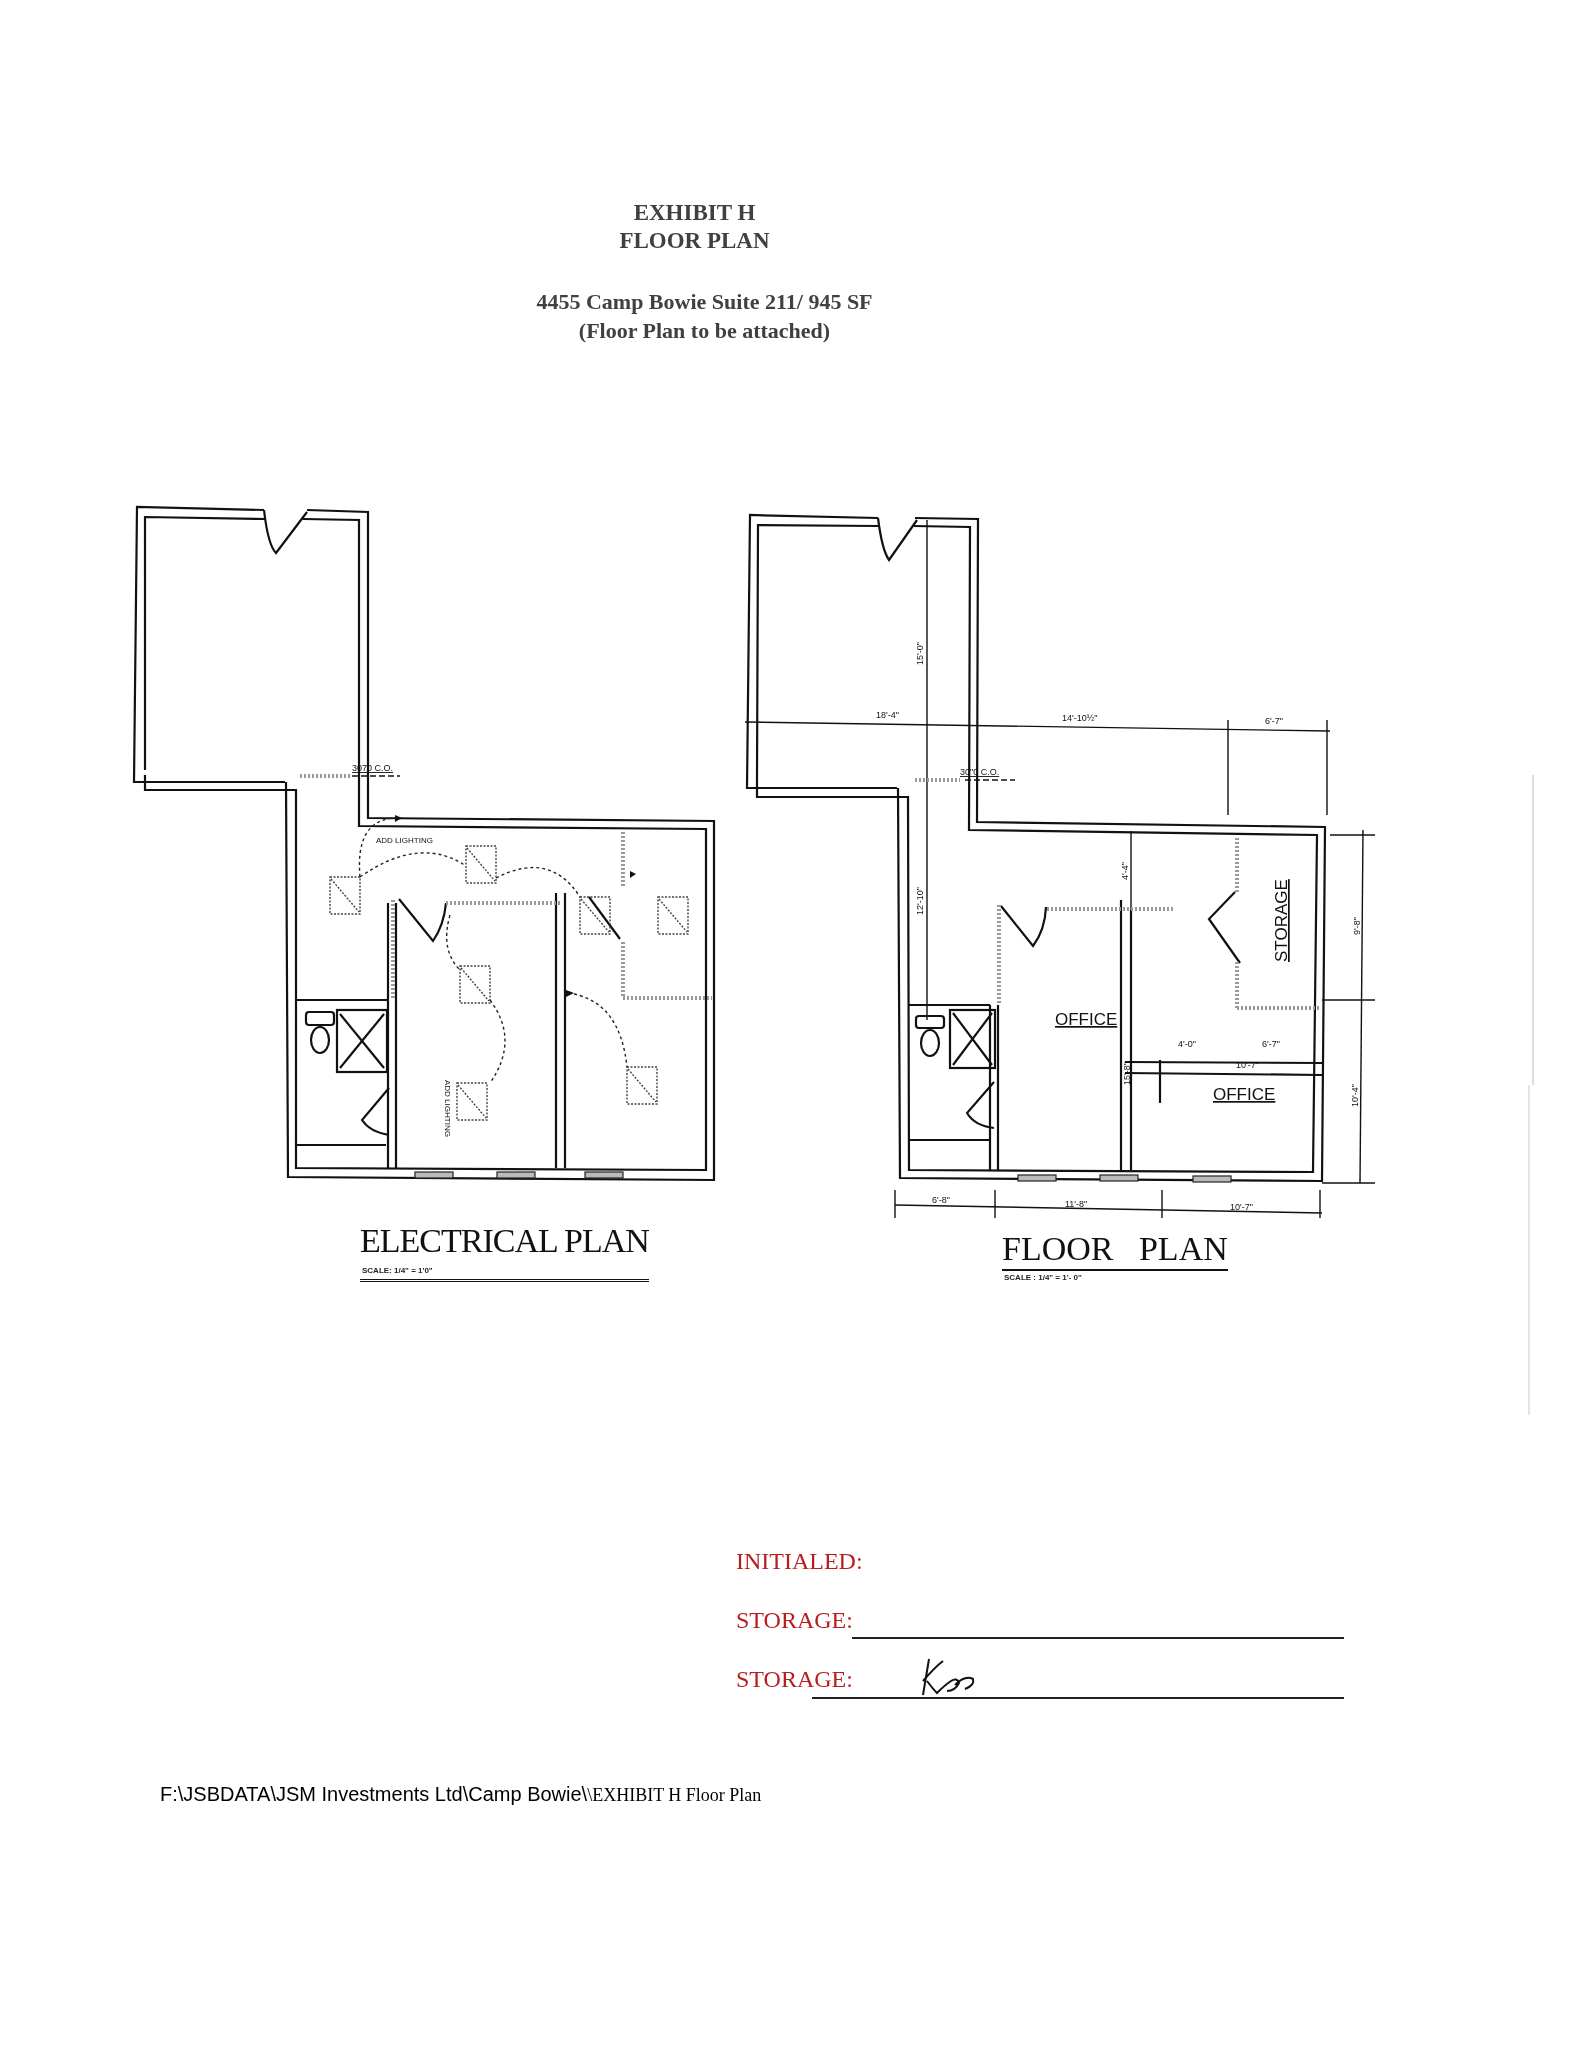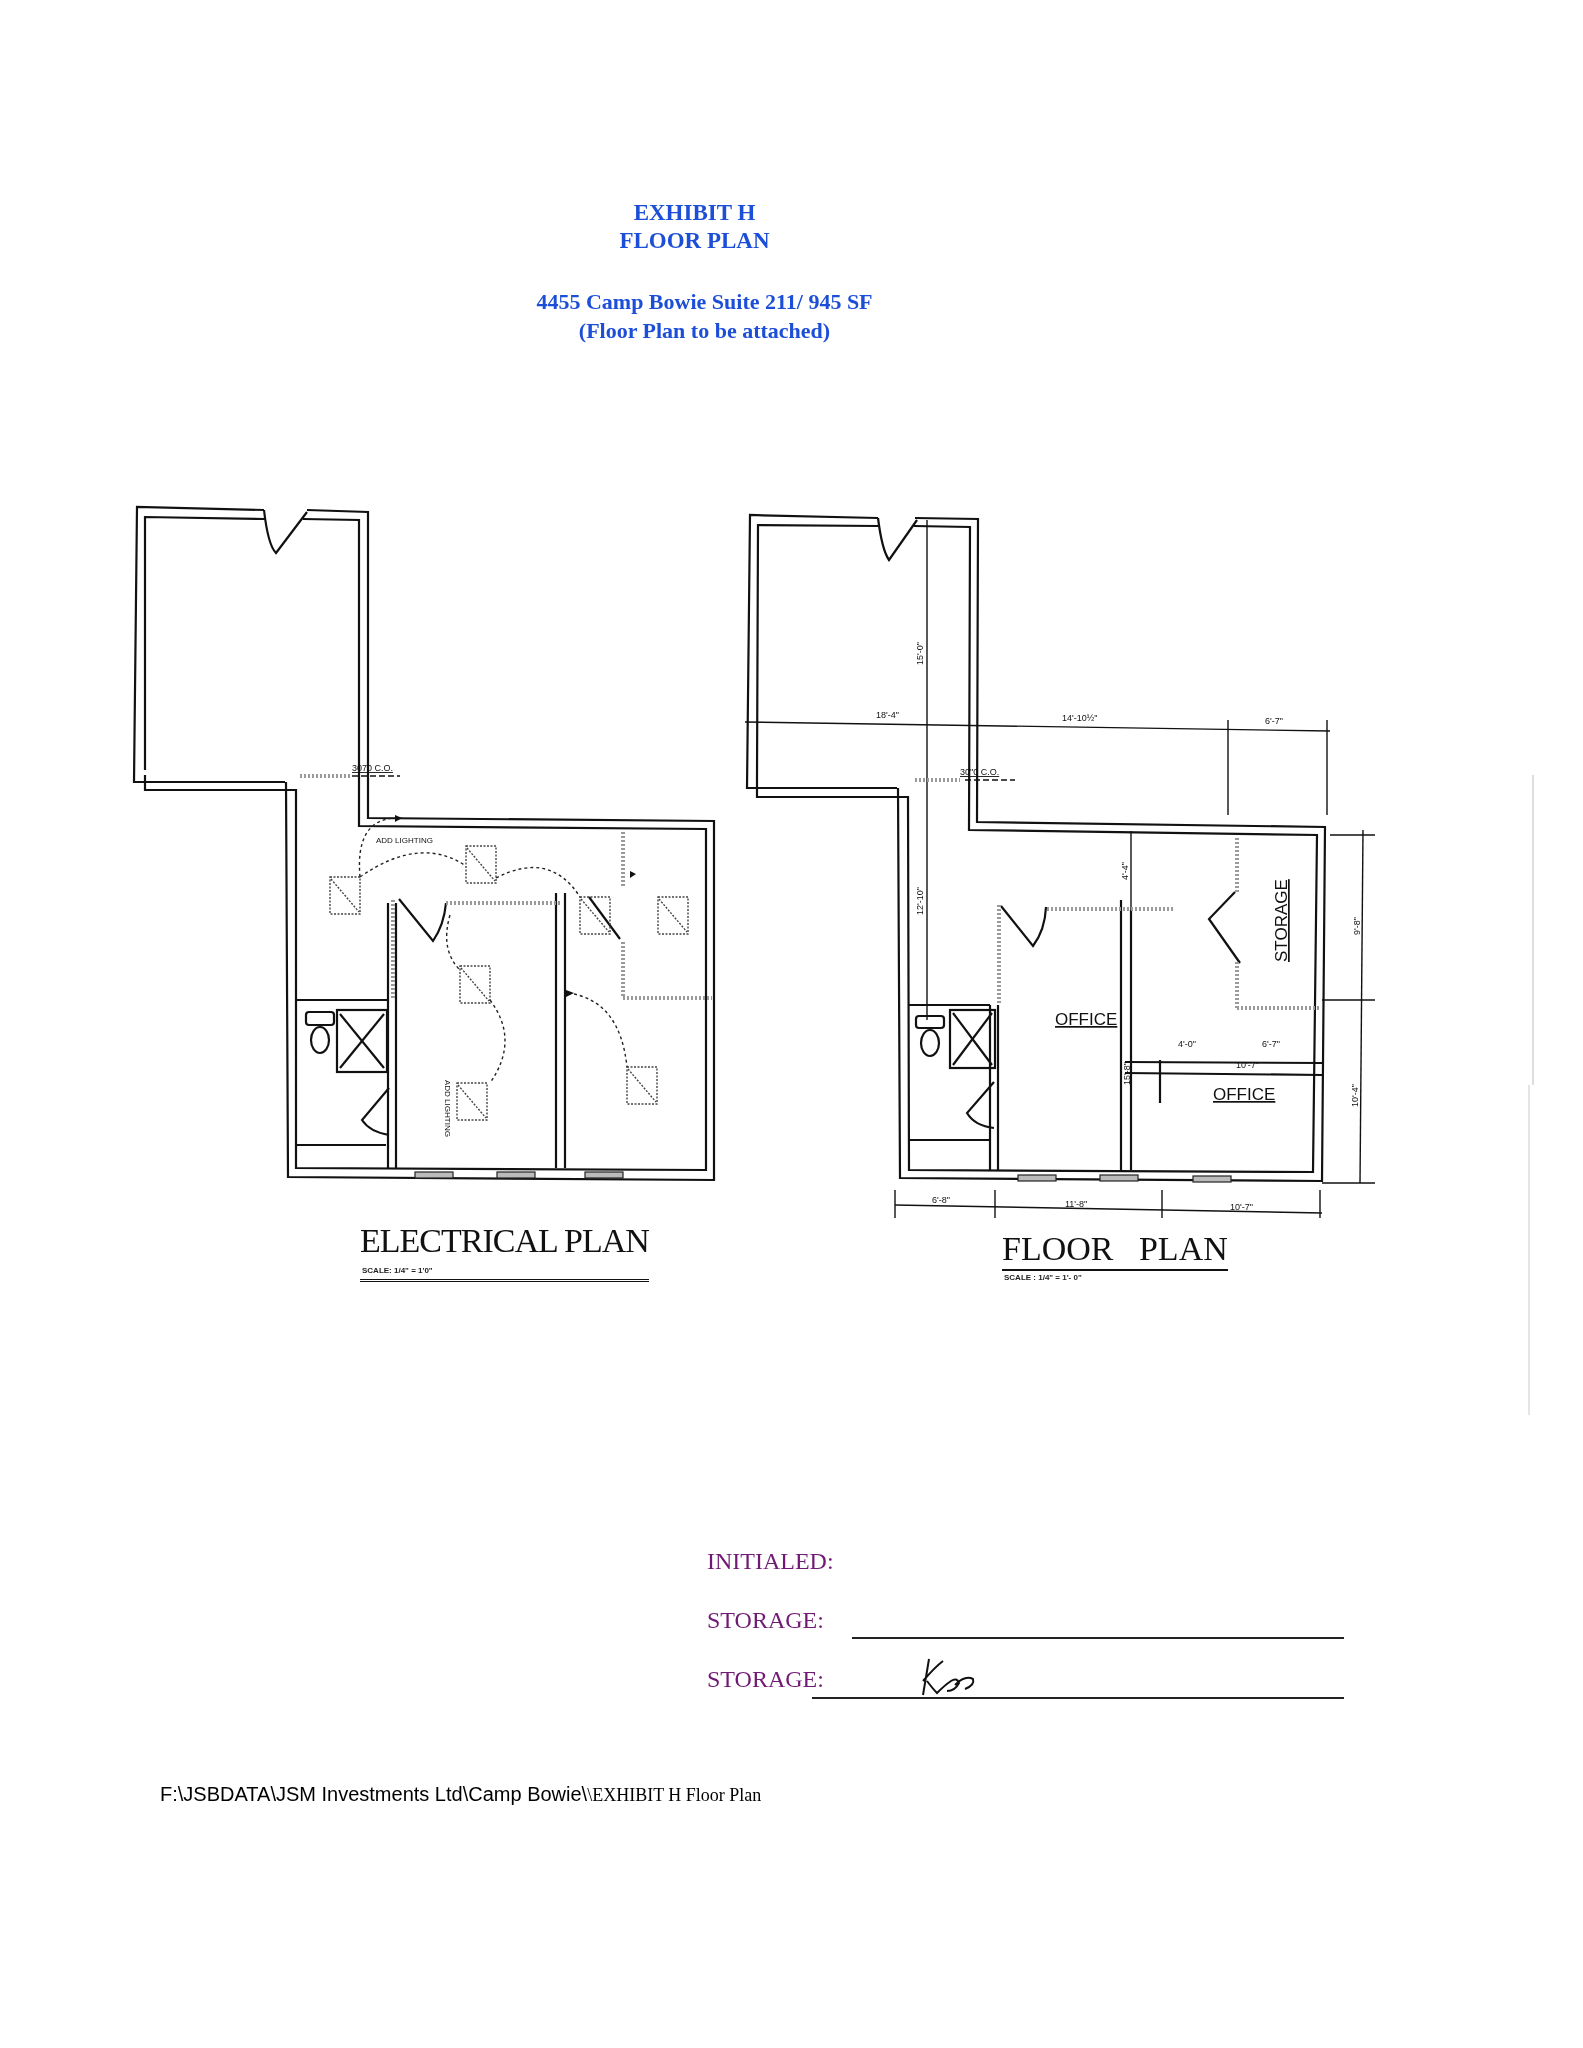--- a/index.html
+++ b/index.html
@@ -1,24 +1,24 @@
 <!DOCTYPE html>
 <html><head>
 <meta charset="utf-8">
 <style>
   html, body { margin:0; padding:0; background:#ffffff; }
   body { width:1583px; height:2048px; position:relative; overflow:hidden;
          font-family:"Liberation Serif", serif; color:#111; }
   .abs { position:absolute; }
-  .hdr { left:0; width:1389px; text-align:center; font-weight:bold; font-family:"Liberation Serif", serif; color:#1d4ed8; }
+  .hdr { left:0; width:1389px; text-align:center; font-weight:bold; font-family:"Liberation Serif", serif; color:#404040; }
   .h1 { font-size:23px; line-height:27px; }
   .h2 { font-size:22px; line-height:26px; }
   svg text { font-family:"Liberation Sans", sans-serif; }
   .plan-title { font-family:"Liberation Serif", serif; color:#111; white-space:nowrap; }
-  .sig-label { font-family:"Liberation Serif", serif; font-size:24px; color:#701a75; white-space:nowrap; }
+  .sig-label { font-family:"Liberation Serif", serif; font-size:24px; color:#b91c1c; white-space:nowrap;margin-left:29px; }
   .sig-line { border-bottom:2px solid #222; height:0; }
   .filepath { font-family:"Liberation Sans", sans-serif; font-size:20px; color:#000000; white-space:nowrap; }
   .filepath .serif { font-family:"Liberation Serif", serif; font-size:18px; }
   .scan-line { width:2px; background:#bdbdbd; }
 </style>
 </head>
 <body>
 
 <div class="abs hdr h1" style="top:199px;">EXHIBIT H</div>
 <div class="abs hdr h1" style="top:227px;">FLOOR PLAN</div>

